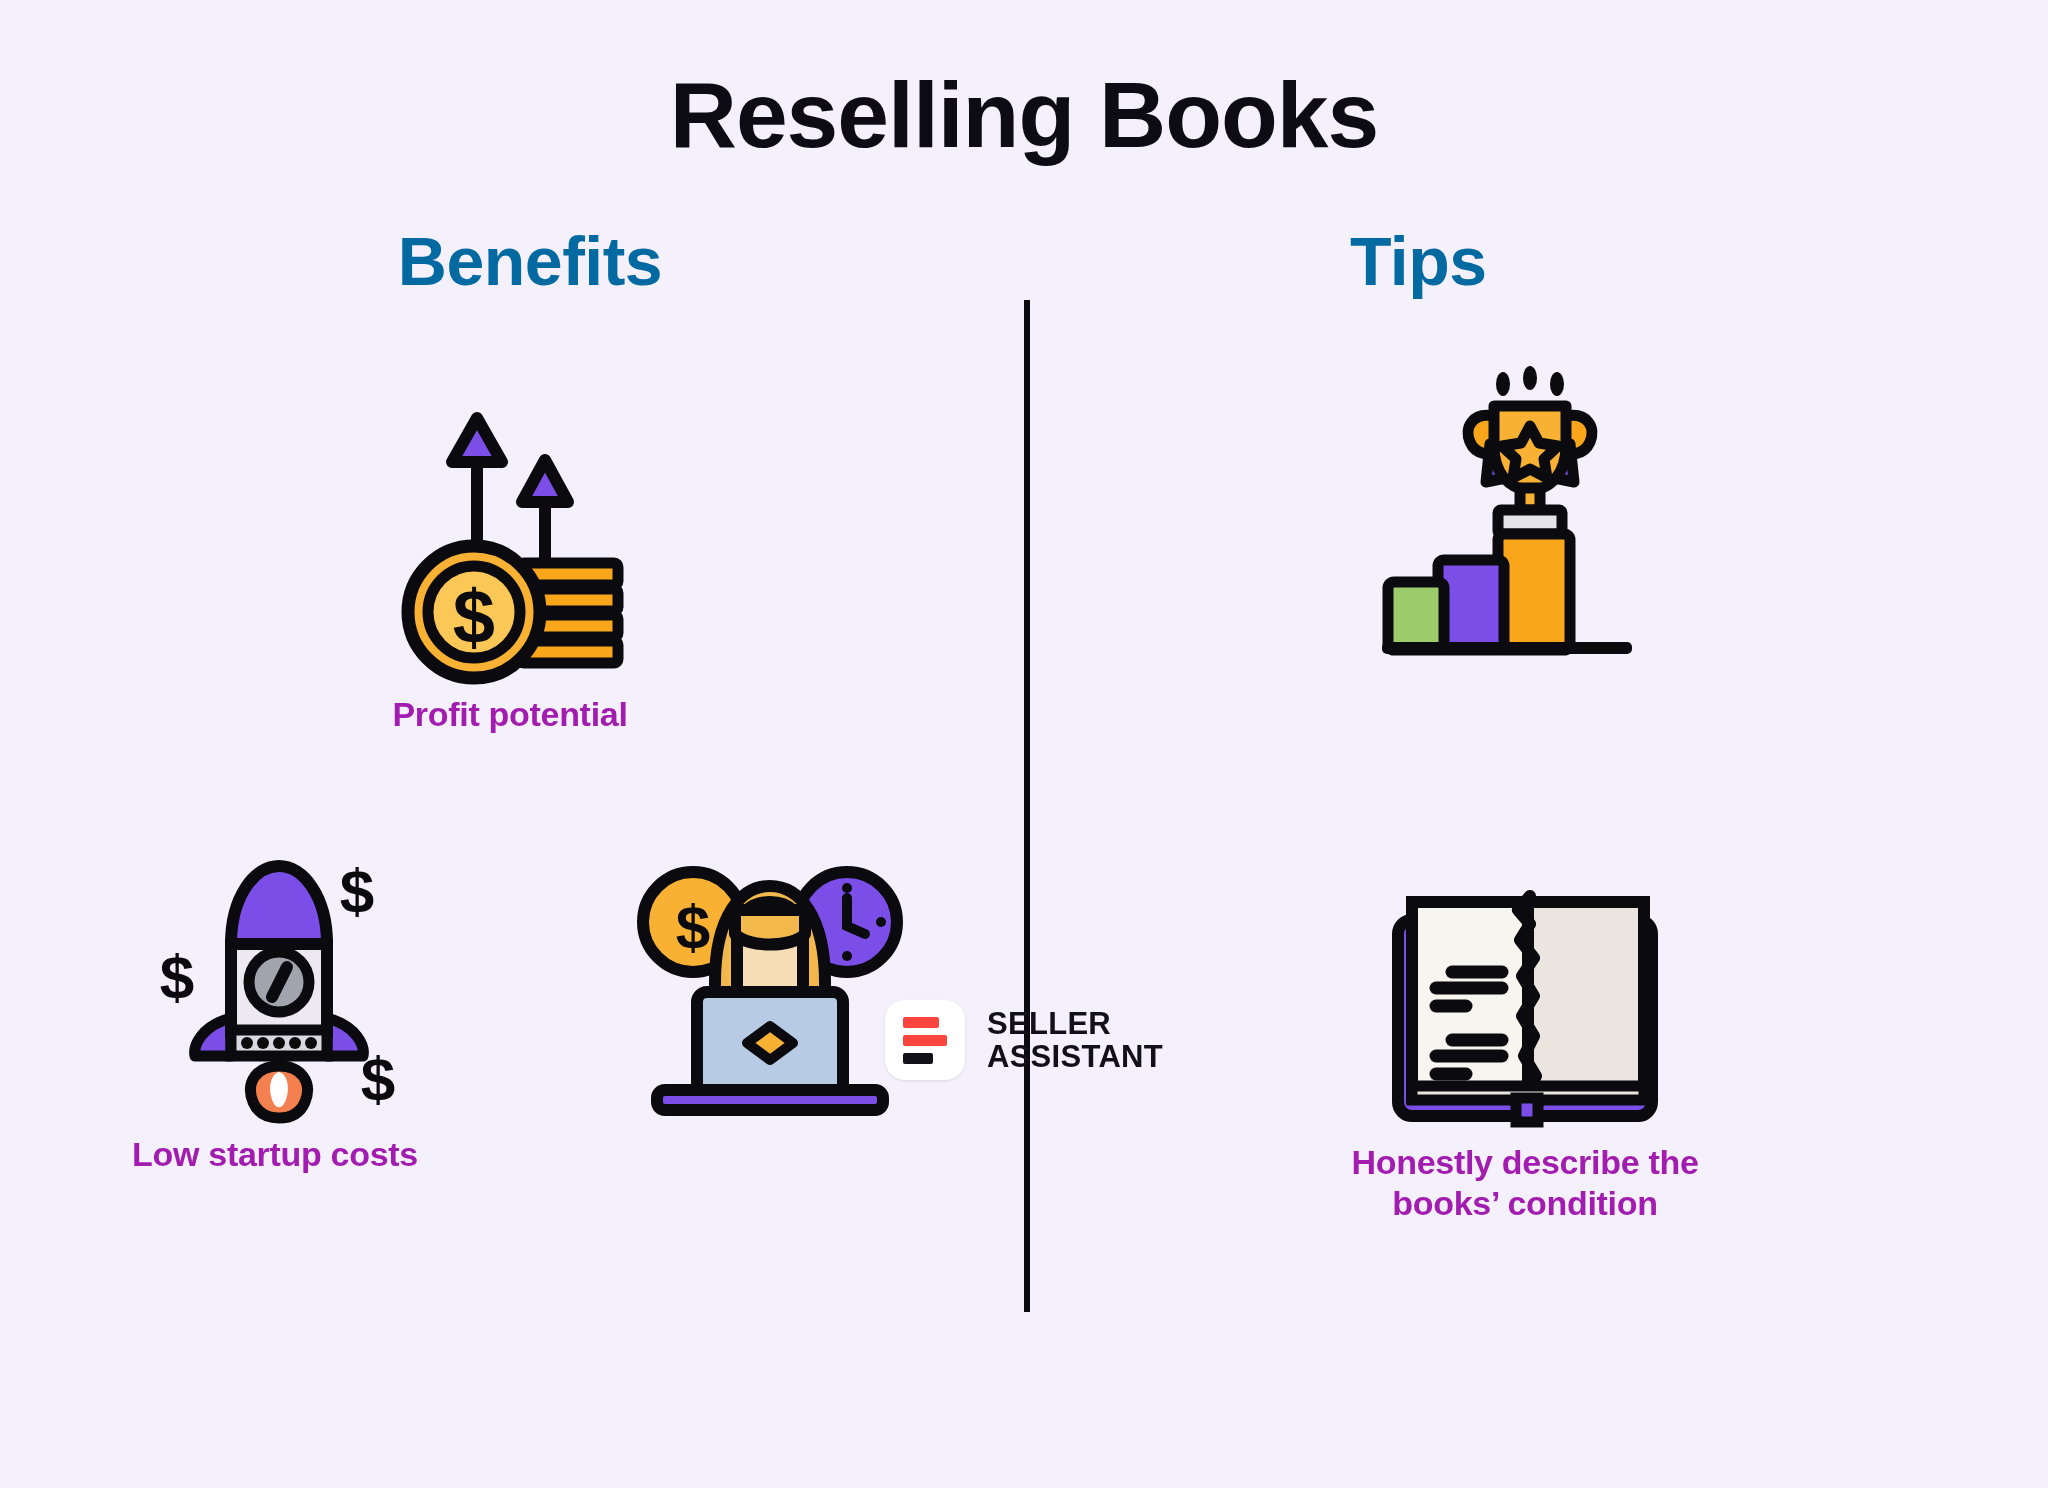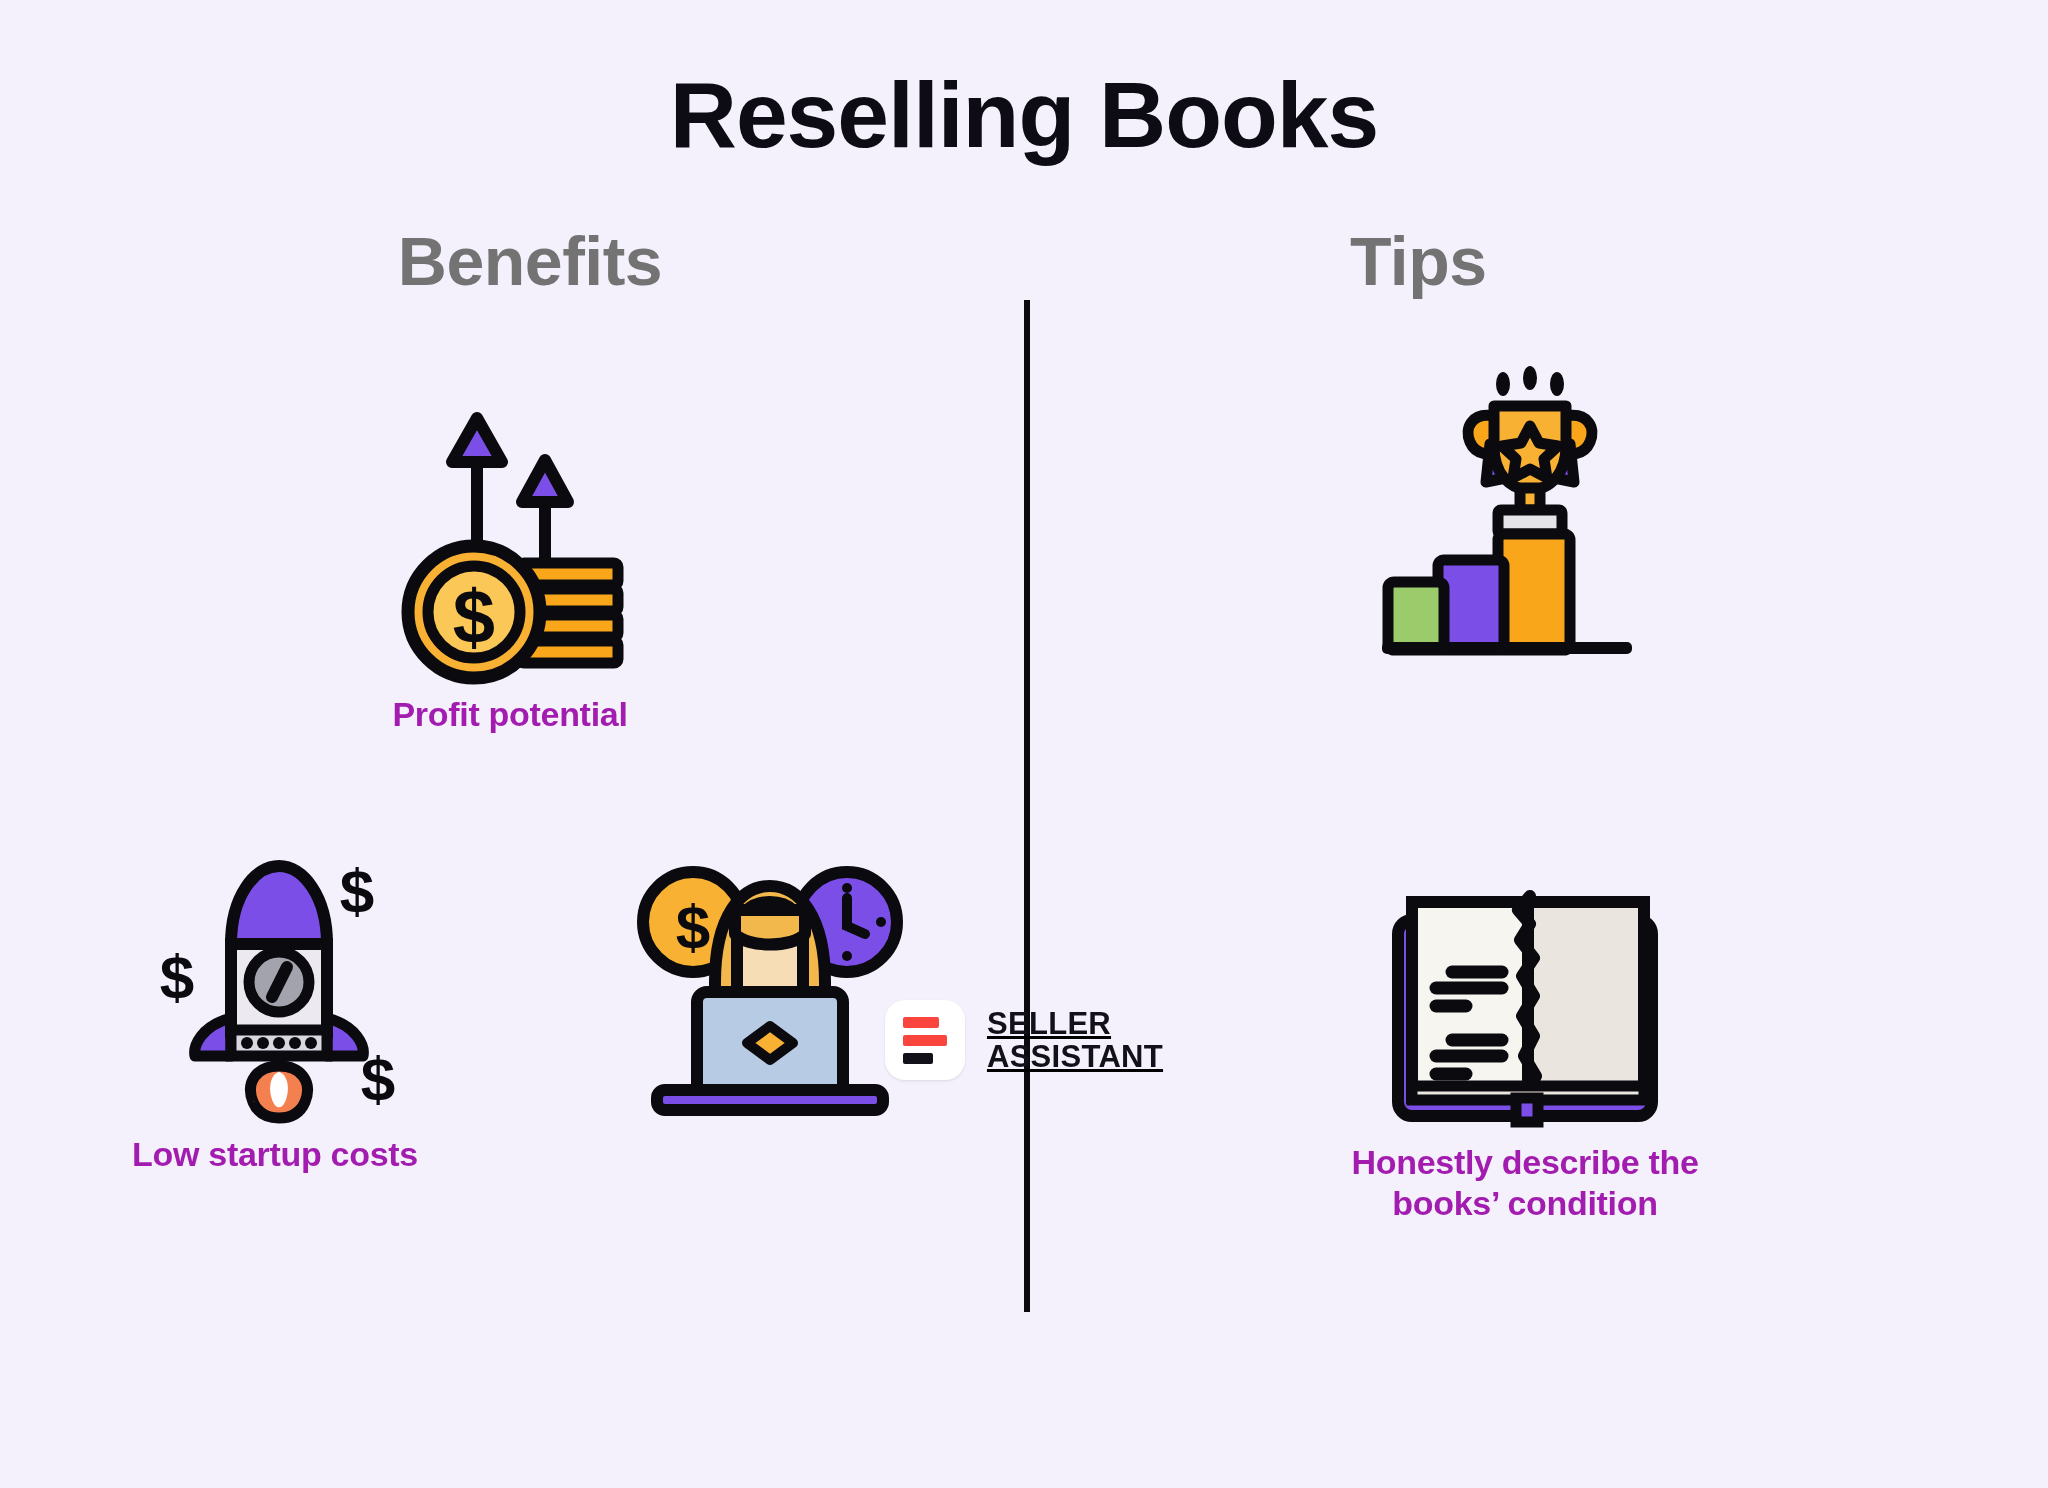--- a/index.html
+++ b/index.html
@@ -19,21 +19,21 @@
     font-size: 93px;
     font-weight: bold;
     color: #0d0c14;
     letter-spacing: -1px;
   }
 
   .col-head {
     position: absolute;
     font-size: 68px;
     font-weight: bold;
-    color: #737373;
+    color: #0369a1;
     letter-spacing: -0.5px;
   }
   .col-head.left  { top: 222px; left: 340px; width: 380px; text-align: center; }
   .col-head.right { top: 222px; left: 1350px; width: 340px; }
 
   .divider {
     position: absolute;
     left: 1024px;
     top: 300px;
     width: 6px;
@@ -59,21 +59,21 @@
   #card-profit        { left: 300px;  top: 400px;  width: 420px; }
   #card-prices        { left: 1290px; top: 370px;  width: 460px; }
   #card-startup       { left: 40px;   top: 850px;  width: 470px; }
   #card-sidegigs      { left: 600px;  top: 850px;  width: 340px; }
   #card-condition     { left: 1230px; top: 880px;  width: 590px; }
 
   
   .footer {
     position: absolute;
     left: 0; bottom: 48px; width: 100%;
-    display: flex; align-items: center; justify-content: center; gap: 22px; text-decoration: underline;
+    display: flex; align-items: center; justify-content: center; gap: 22px;
   }
   .logo-mark {
     width: 80px; height: 80px; border-radius: 20px;
     background: #ffffff;
     display: flex; flex-direction: column;
     align-items: center; justify-content: center; gap: 7px;
     box-shadow: 0 1px 3px rgba(0,0,0,.10);
   }
   .bar { border-radius: 2px; }
   .bar.b1 { width: 36px; height: 11px; background: #f9453e; margin-right: 8px; }

